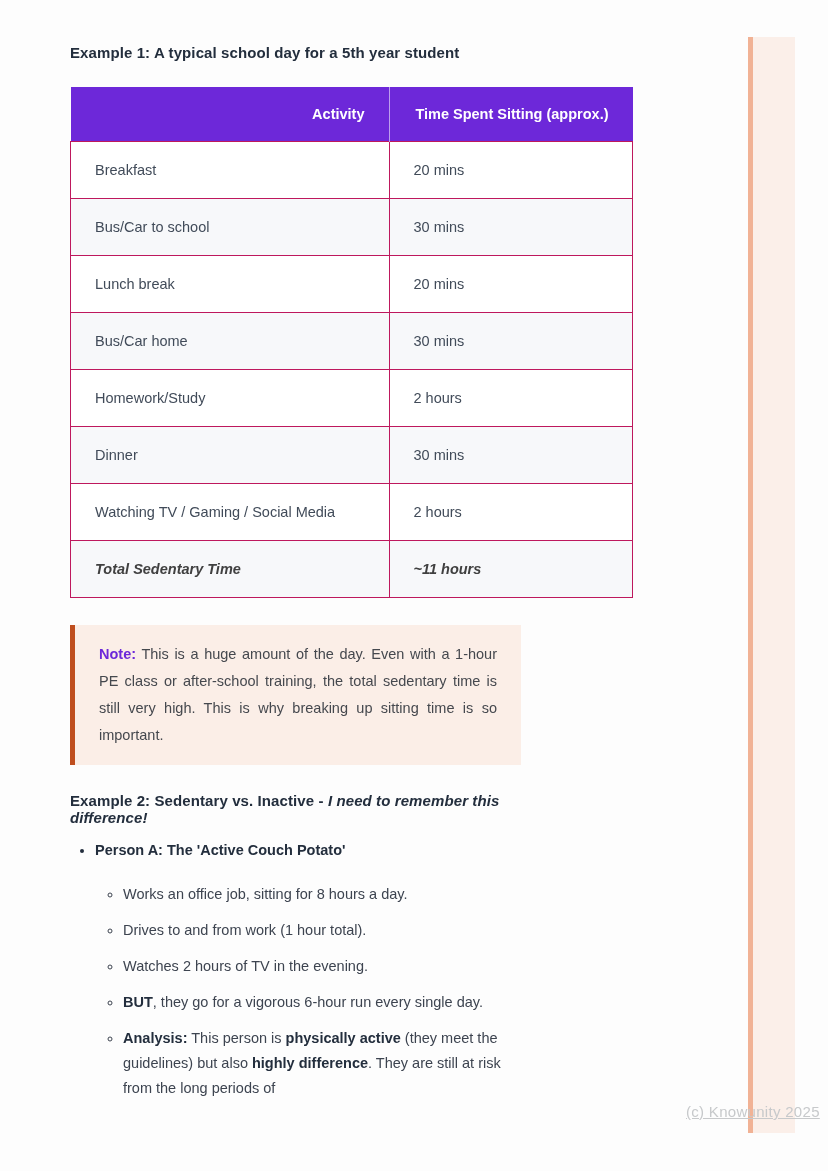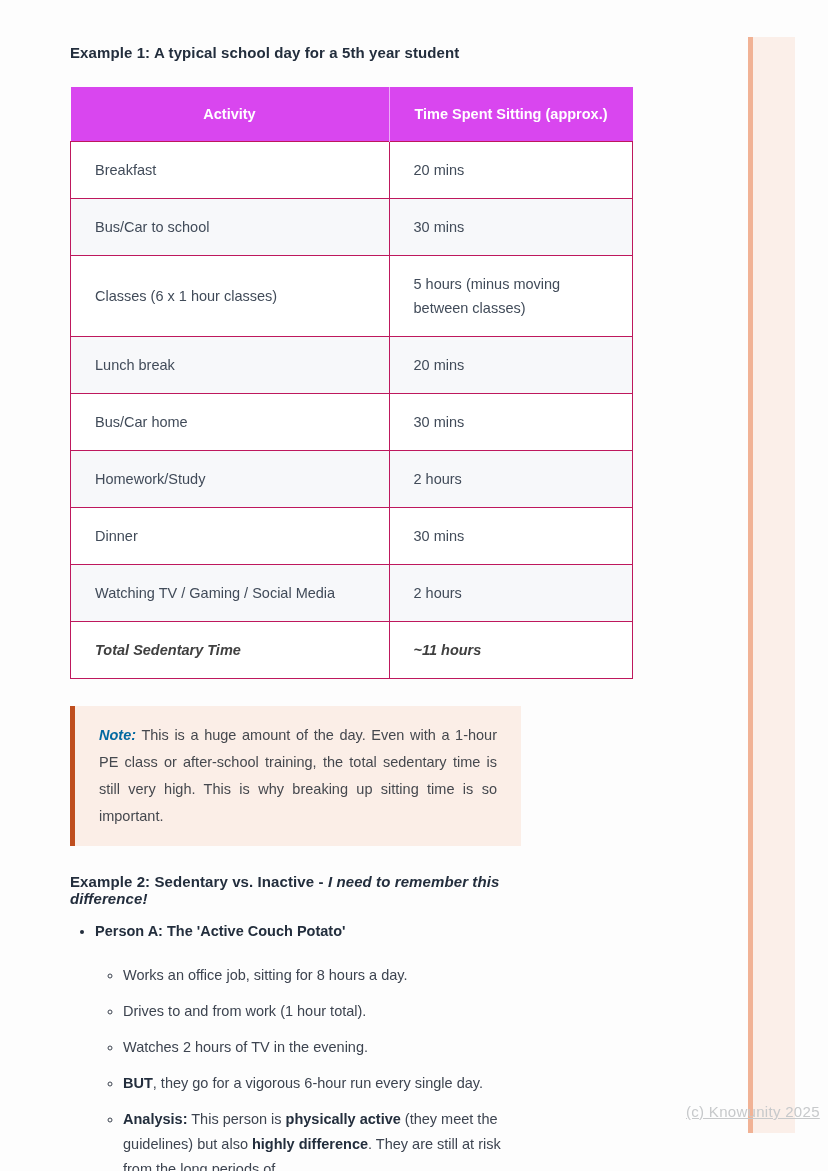--- a/index.html
+++ b/index.html
@@ -36,23 +36,23 @@
   }
   table.sed-table {
     border-collapse: collapse;
     margin-top: 26px;
     width: 563px;
     font-size: 14.5px;
     color: #414B59;
     table-layout: fixed;
   }
   table.sed-table th {
-    background: #d946ef;
+    background: #6d28d9;
     color: #FFFFFF;
-    text-align: center;
+    text-align: right;
     font-weight: bold;
     padding: 16px 24px;
     font-size: 14.5px;
     line-height: 22px;
   }
   table.sed-table th:first-child {
     width: 270px;
     border-right: 1px solid rgba(255,255,255,0.55);
   }
   table.sed-table td {
@@ -77,22 +77,21 @@
     padding: 16px 24px;
   }
   .note p {
     margin: 0;
     font-size: 14.5px;
     line-height: 27px;
     text-align: justify;
     color: #45484E;
   }
   .note strong {
-    color: #0369a1;
-    font-style: italic;
+    color: #6d28d9;
   }
   ul.level1 {
     margin: 13px 0 0 0;
     padding-left: 25px;
     list-style: disc;
   }
   ul.level1 > li {
     font-size: 14.5px;
     font-weight: bold;
     color: #232E3D;
@@ -156,24 +155,20 @@
       </tr>
     </thead>
     <tbody>
       <tr>
         <td>Breakfast</td>
         <td>20 mins</td>
       </tr>
       <tr>
         <td>Bus/Car to school</td>
         <td>30 mins</td>
-      </tr>
-      <tr>
-        <td>Classes (6 x 1 hour classes)</td>
-        <td>5 hours (minus moving between classes)</td>
       </tr>
       <tr>
         <td>Lunch break</td>
         <td>20 mins</td>
       </tr>
       <tr>
         <td>Bus/Car home</td>
         <td>30 mins</td>
       </tr>
       <tr>

